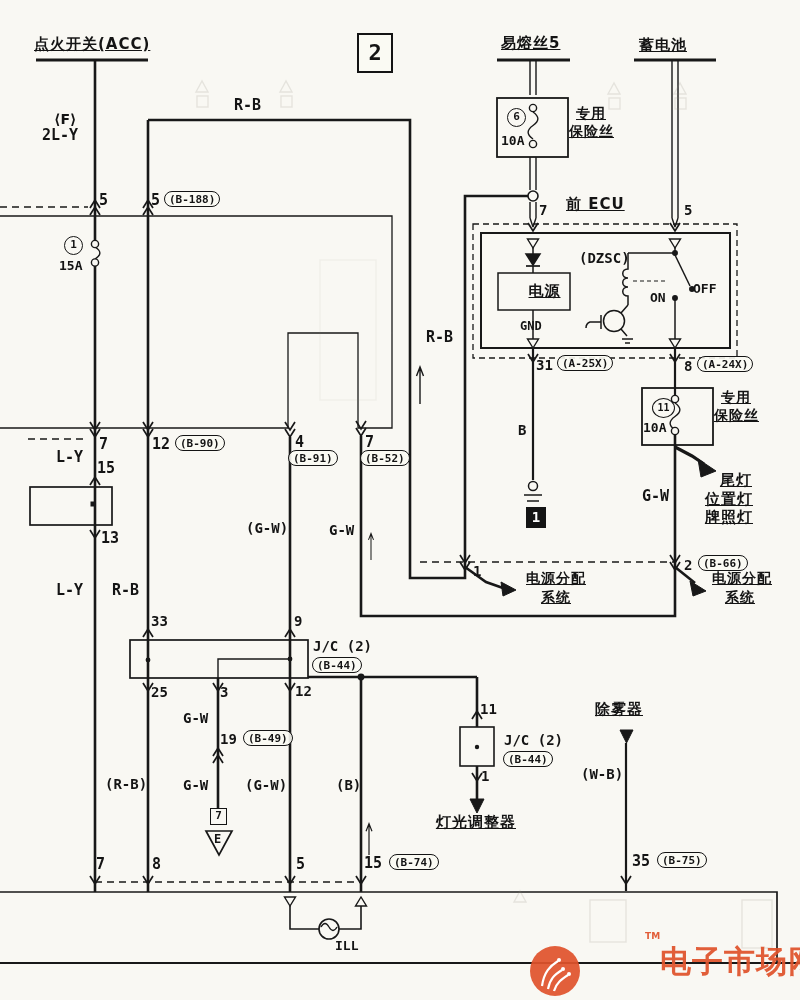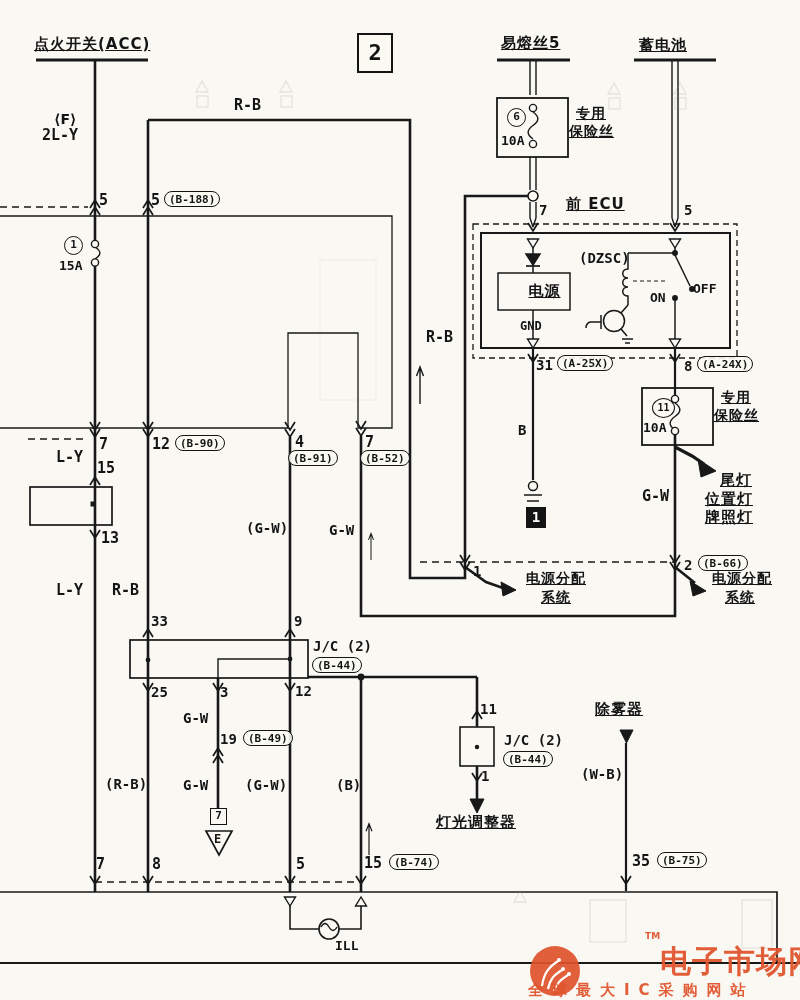--- a/index.html
+++ b/index.html
@@ -331,16 +331,15 @@
     </g>
     <g fill="#fff">
       <circle cx="30" cy="18" r="2"></circle>
           <circle cx="34" cy="27" r="2"></circle>
           <circle cx="40" cy="32" r="2"></circle>
     </g>
   </svg>
   <span class="wm-rest">电子市场网</span>
   <span class="wm-tm">TM</span>
   <span class="wm-url">WWW.DZSC.COM</span>
-  <span class="wm-tag">全球最大IC采购网站</span>
 </div>
 
 </div>
 
 </body></html>

